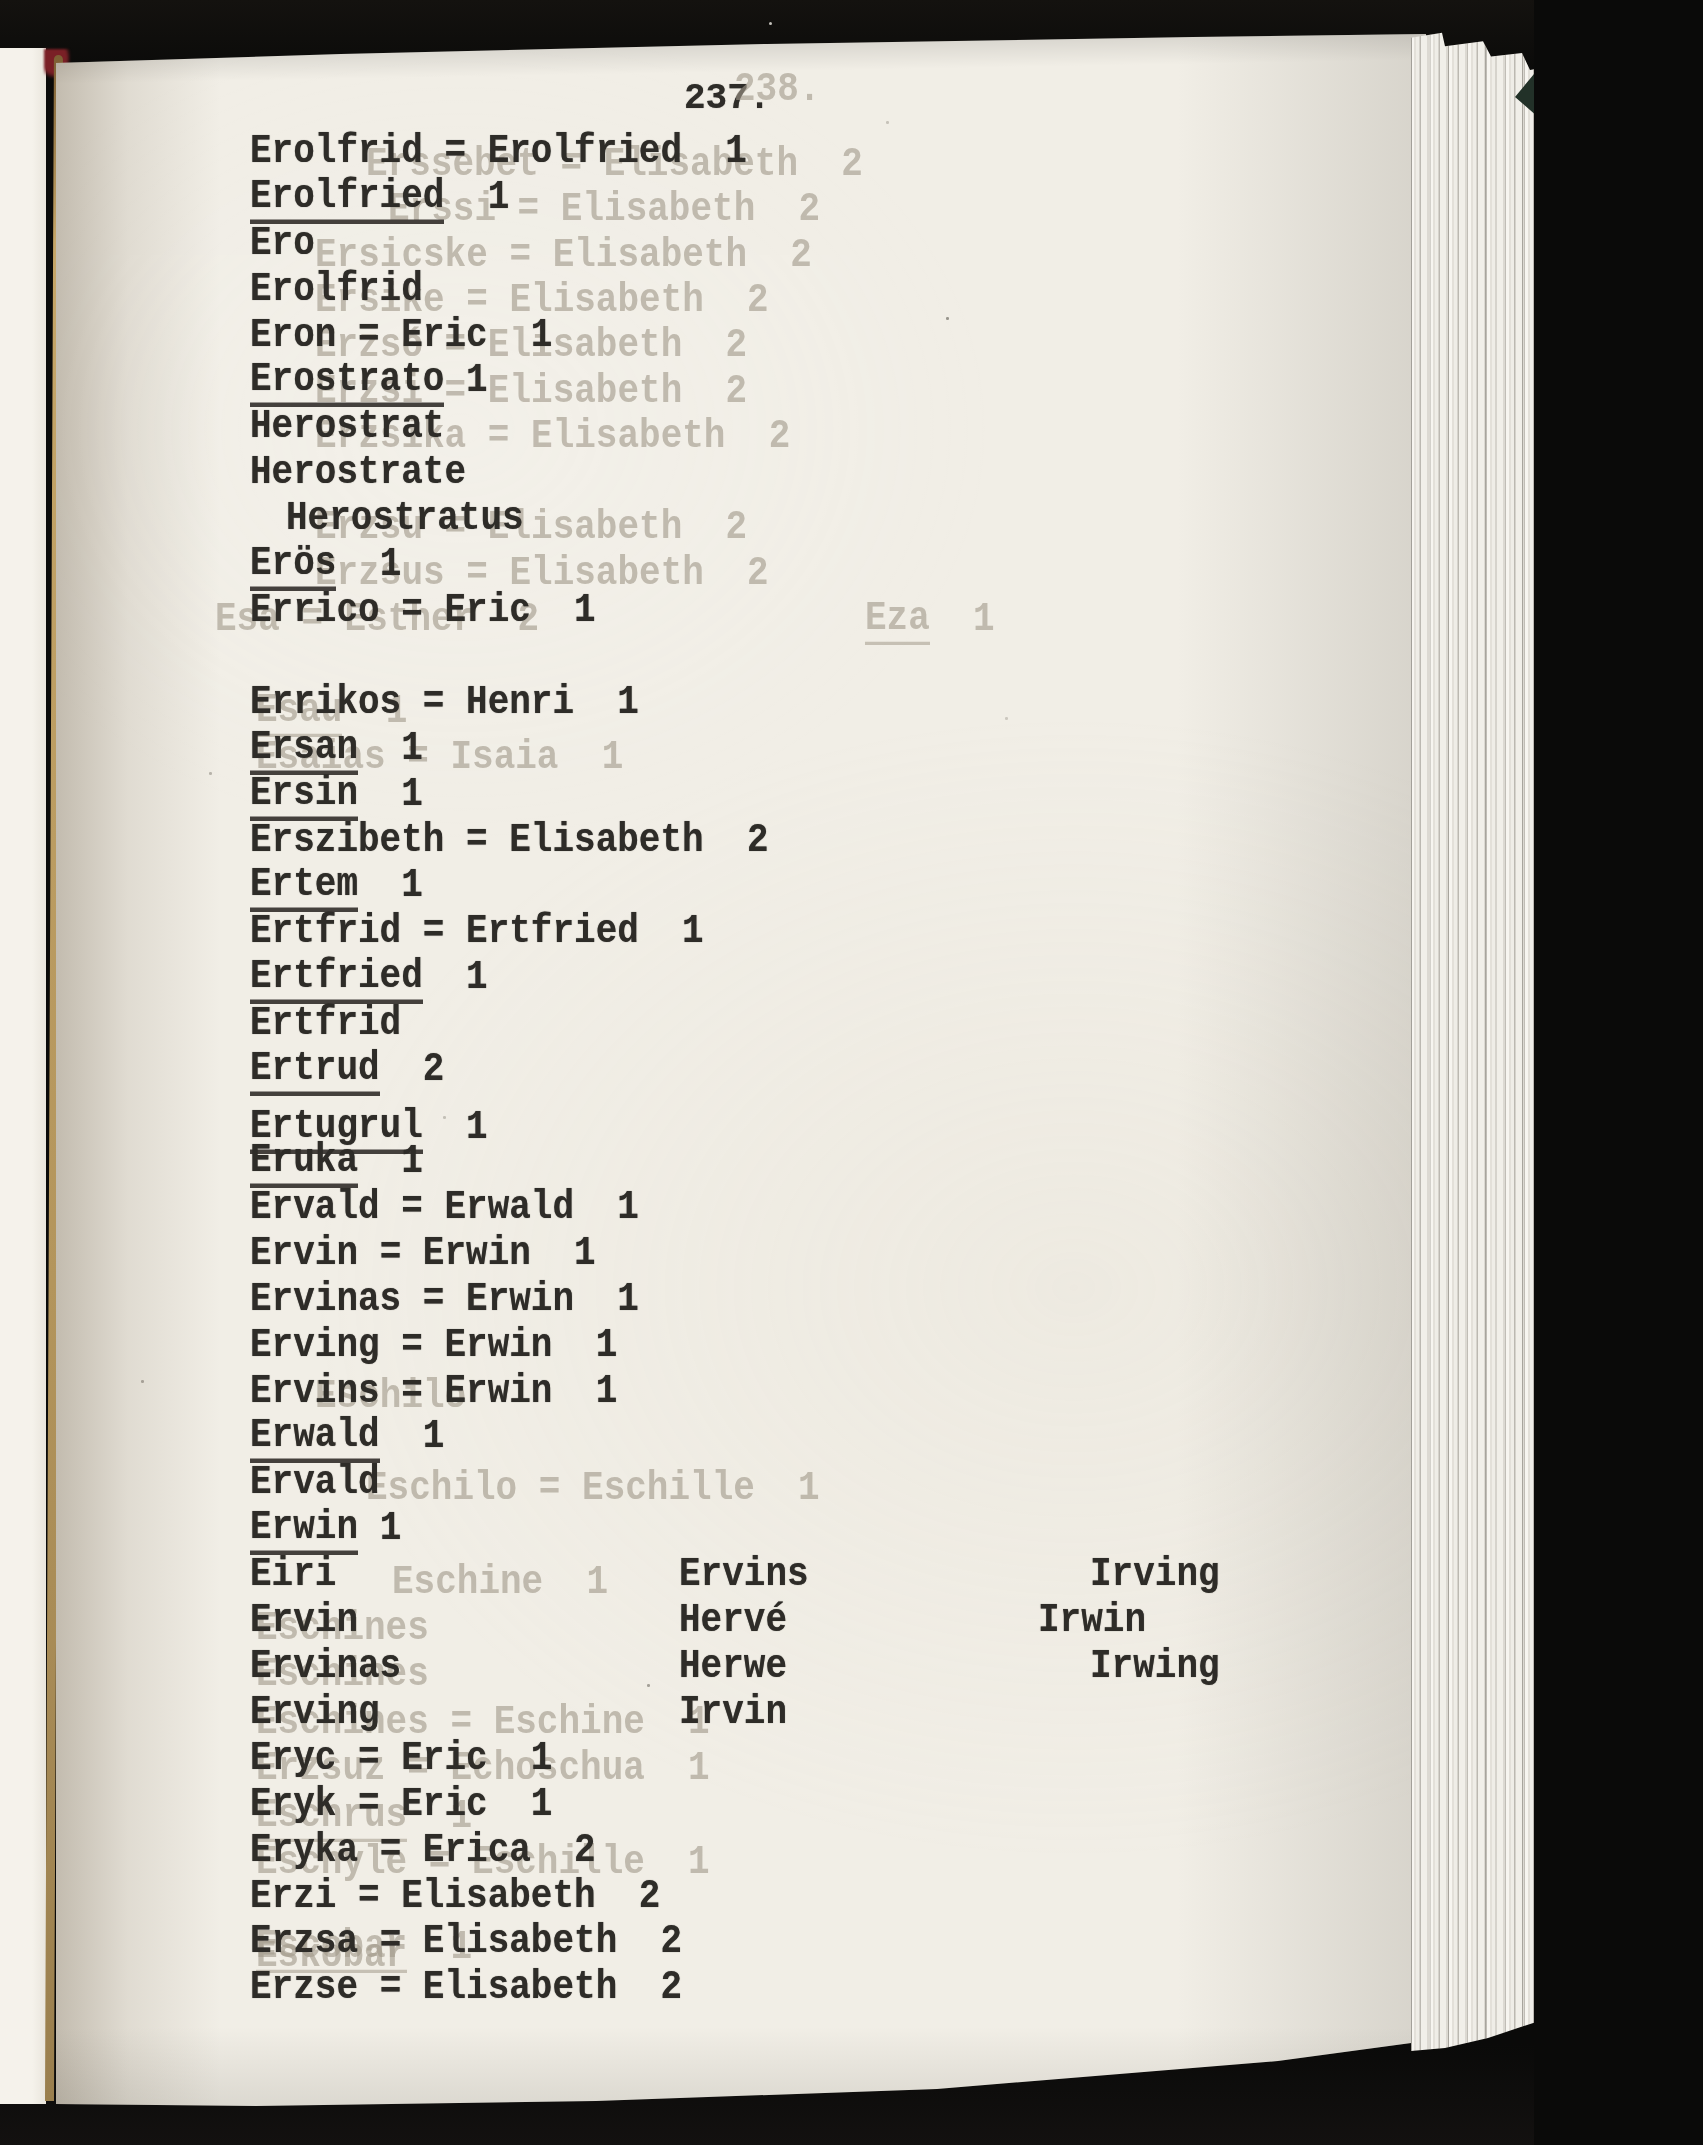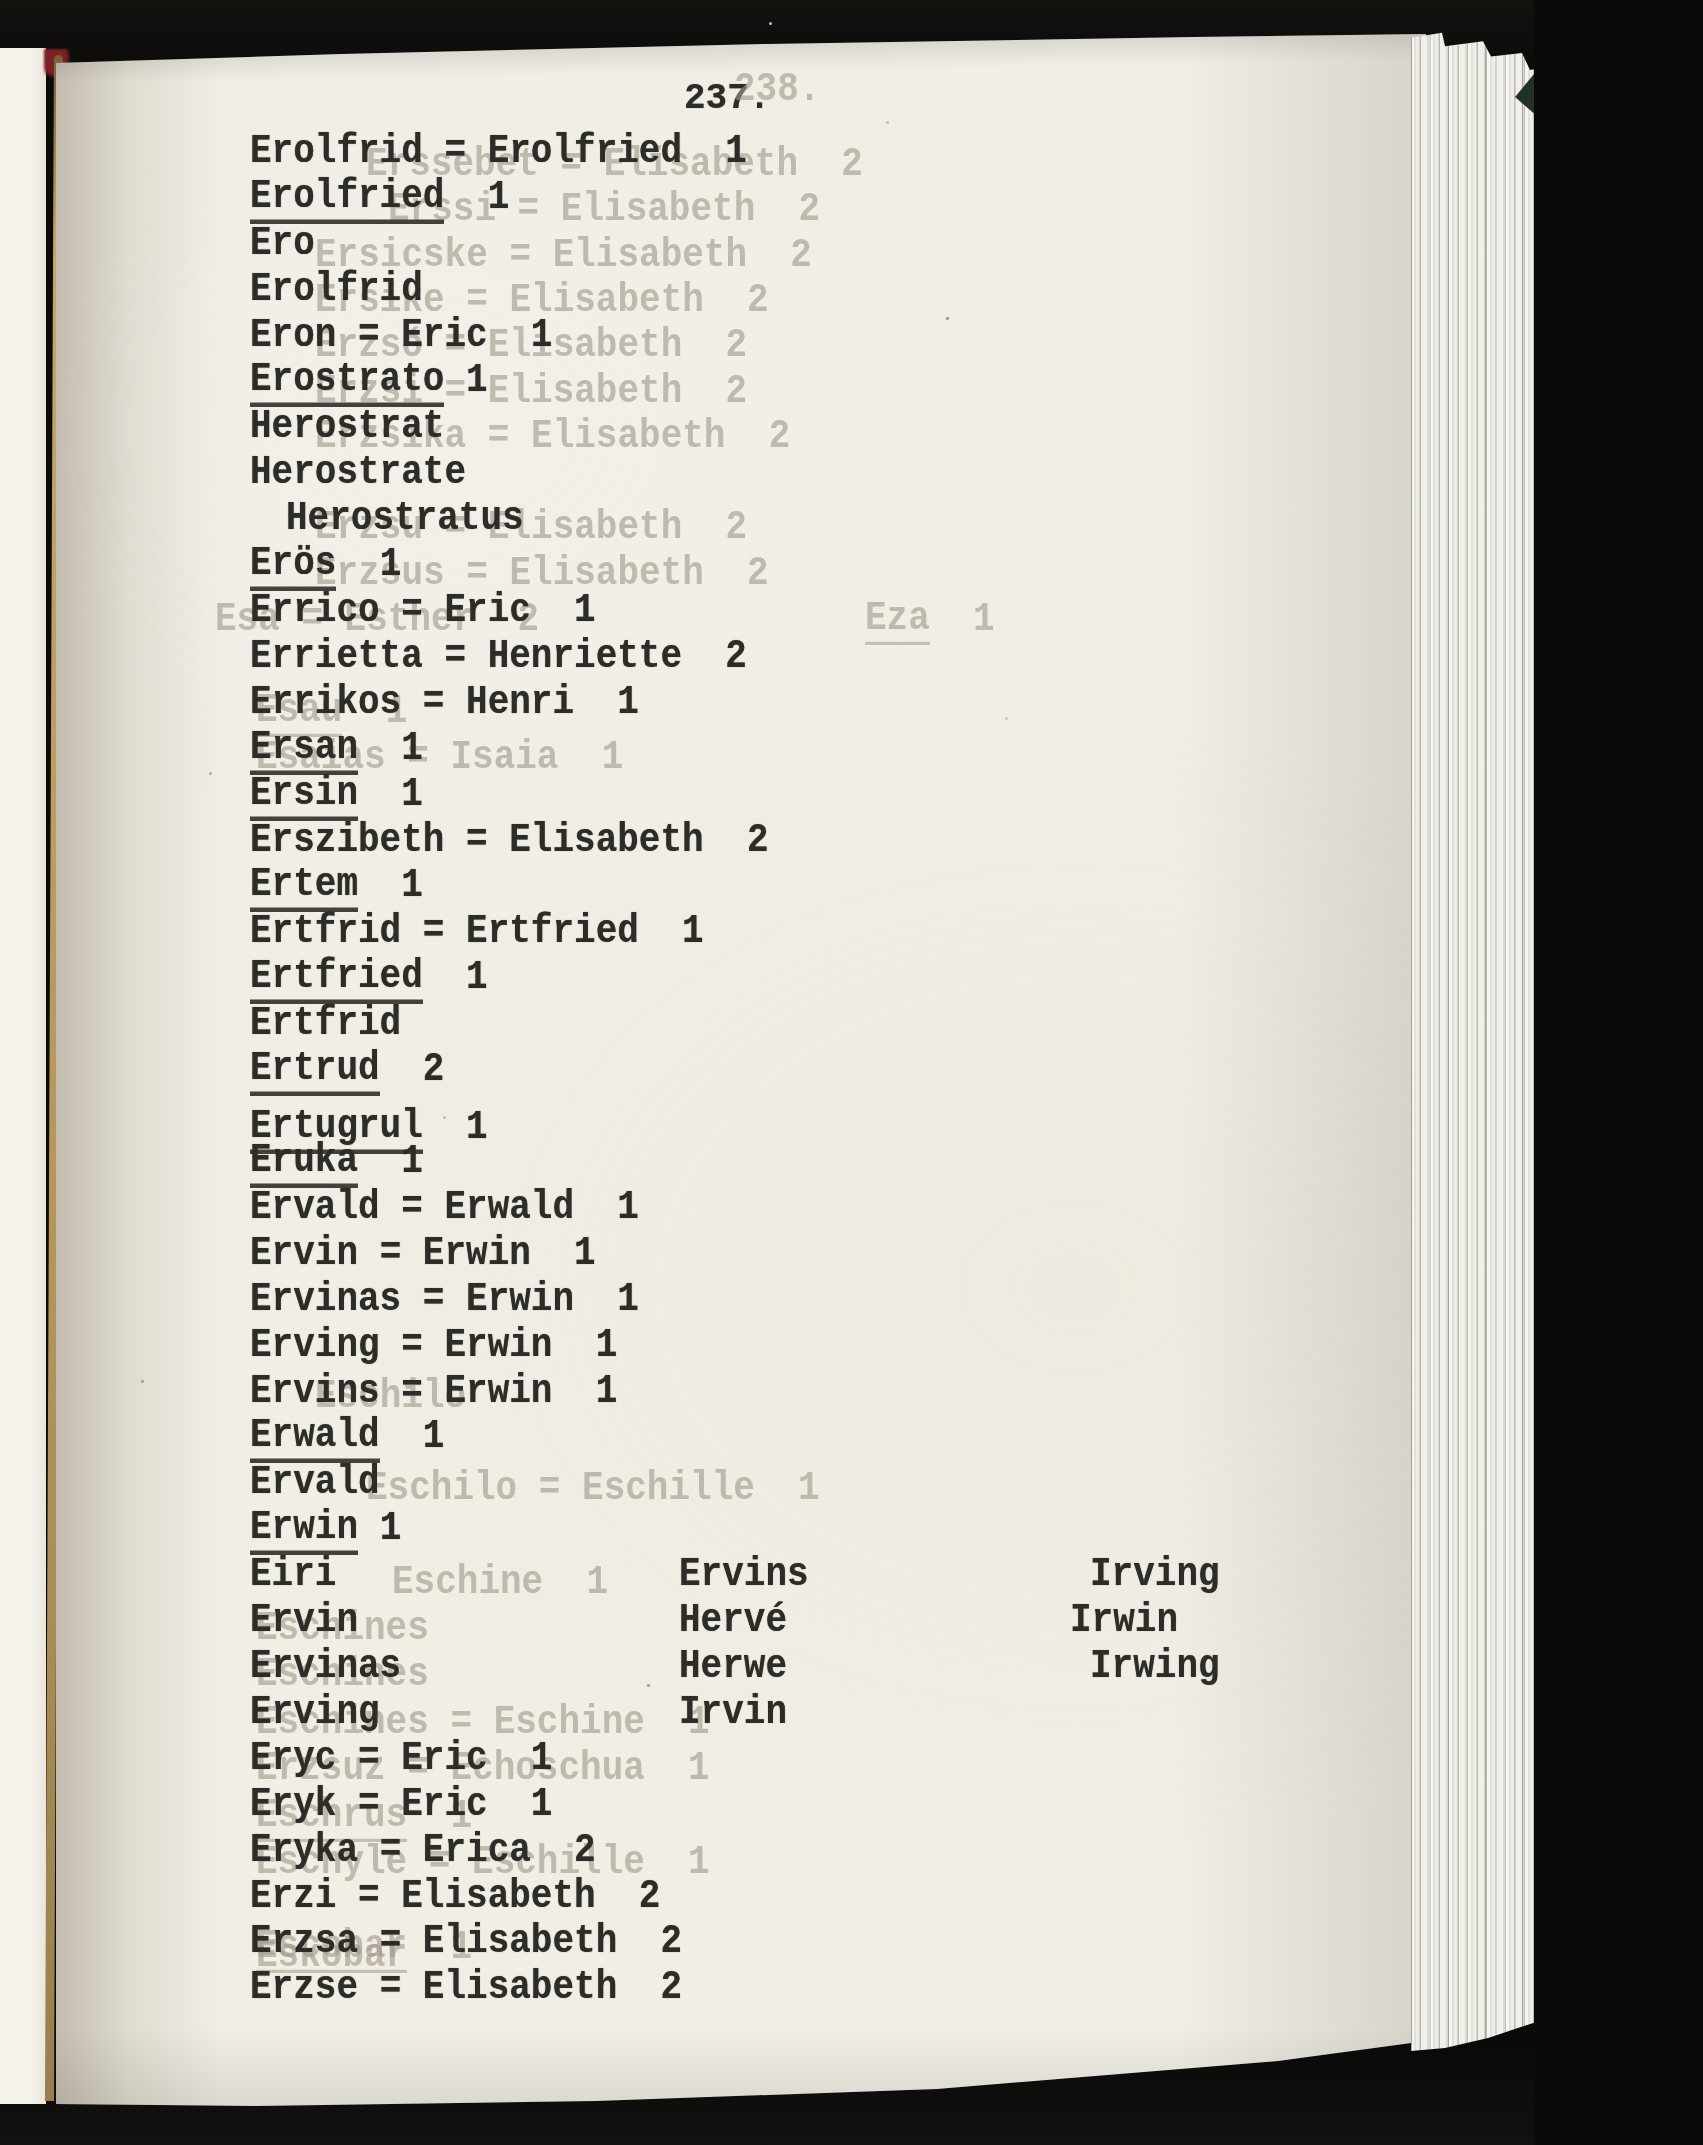--- a/index.html
+++ b/index.html
@@ -150,21 +150,20 @@
         <div class="line" style="left: 250px; top: 179px;"><span class="u">Erolfried</span><span>  1</span></div>
         <div class="line" style="left: 250px; top: 225px;"><span class="">Ero</span></div>
         <div class="line" style="left: 250px; top: 271px;"><span class="">Erolfrid</span></div>
         <div class="line" style="left: 250px; top: 317px;"><span class="">Eron</span><span> = Eric  1</span></div>
         <div class="line" style="left: 250px; top: 362px;"><span class="u">Erostrato</span><span> 1</span></div>
         <div class="line" style="left: 250px; top: 408px;"><span class="">Herostrat</span></div>
         <div class="line" style="left: 250px; top: 454px;"><span class="">Herostrate</span></div>
         <div class="line" style="left: 250px; top: 500px; margin-left: 36px;"><span class="">Herostratus</span></div>
         <div class="line" style="left: 250px; top: 546px;"><span class="u">Erös</span><span>  1</span></div>
         <div class="line" style="left: 250px; top: 592px;"><span class="">Errico</span><span> = Eric  1</span></div>
-        <div class="line" style="left: 250px; top: 638px;"><span class="">Errietta</span><span> = Henriette  2</span></div>
         <div class="line" style="left: 250px; top: 684px;"><span class="">Errikos</span><span> = Henri  1</span></div>
         <div class="line" style="left: 250px; top: 730px;"><span class="u">Ersan</span><span>  1</span></div>
         <div class="line" style="left: 250px; top: 776px;"><span class="u">Ersin</span><span>  1</span></div>
         <div class="line" style="left: 250px; top: 822px;"><span class="">Erszibeth</span><span> = Elisabeth  2</span></div>
         <div class="line" style="left: 250px; top: 867px;"><span class="u">Ertem</span><span>  1</span></div>
         <div class="line" style="left: 250px; top: 913px;"><span class="">Ertfrid</span><span> = Ertfried  1</span></div>
         <div class="line" style="left: 250px; top: 959px;"><span class="u">Ertfried</span><span>  1</span></div>
         <div class="line" style="left: 250px; top: 1005px;"><span class="">Ertfrid</span></div>
         <div class="line" style="left: 250px; top: 1051px;"><span class="u">Ertrud</span><span>  2</span></div>
         <div class="line" style="left: 250px; top: 1097px; margin-top: 12px;"><span class="u">Ertugrul</span><span>  1</span></div>
@@ -175,21 +174,21 @@
         <div class="line" style="left: 250px; top: 1327px;"><span class="">Erving</span><span> = Erwin  1</span></div>
         <div class="line" style="left: 250px; top: 1373px;"><span class="">Ervins</span><span> = Erwin  1</span></div>
         <div class="line" style="left: 250px; top: 1418px;"><span class="u">Erwald</span><span>  1</span></div>
         <div class="line" style="left: 250px; top: 1464px;"><span class="">Ervald</span></div>
         <div class="line" style="left: 250px; top: 1510px;"><span class="u">Erwin</span><span> 1</span></div>
         <div class="line" style="left: 250px; top: 1556px; text-align: right;"><span class="">Eiri</span></div>
         <div class="line" style="left: 679px; top: 1556px;"><span class="">Ervins</span></div>
         <div class="line" style="left: 1090px; top: 1556px;"><span class="">Irving</span></div>
         <div class="line" style="left: 250px; top: 1602px;"><span class="">Ervin</span></div>
         <div class="line" style="left: 679px; top: 1602px;"><span class="">Hervé</span></div>
-        <div class="line" style="left: 1070px; top: 1602px;"><span class="">Irwin</span></div>
+        <div class="line" style="left: 1038px; top: 1602px;"><span class="">Irwin</span></div>
         <div class="line" style="left: 250px; top: 1648px;"><span class="">Ervinas</span></div>
         <div class="line" style="left: 679px; top: 1648px;"><span class="">Herwe</span></div>
         <div class="line" style="left: 1090px; top: 1648px;"><span class="">Irwing</span></div>
         <div class="line" style="left: 250px; top: 1694px;"><span class="">Erving</span></div>
         <div class="line" style="left: 679px; top: 1694px;"><span class="">Irvin</span></div>
         <div class="line" style="left: 250px; top: 1740px;"><span class="">Eryc</span><span> = Eric  1</span></div>
         <div class="line" style="left: 250px; top: 1786px;"><span class="">Eryk</span><span> = Eric  1</span></div>
         <div class="line" style="left: 250px; top: 1832px;"><span class="">Eryka</span><span> = Erica  2</span></div>
         <div class="line" style="left: 250px; top: 1878px;"><span class="">Erzi</span><span> = Elisabeth  2</span></div>
         <div class="line" style="left: 250px; top: 1923px;"><span class="">Erzsa</span><span> = Elisabeth  2</span></div>

